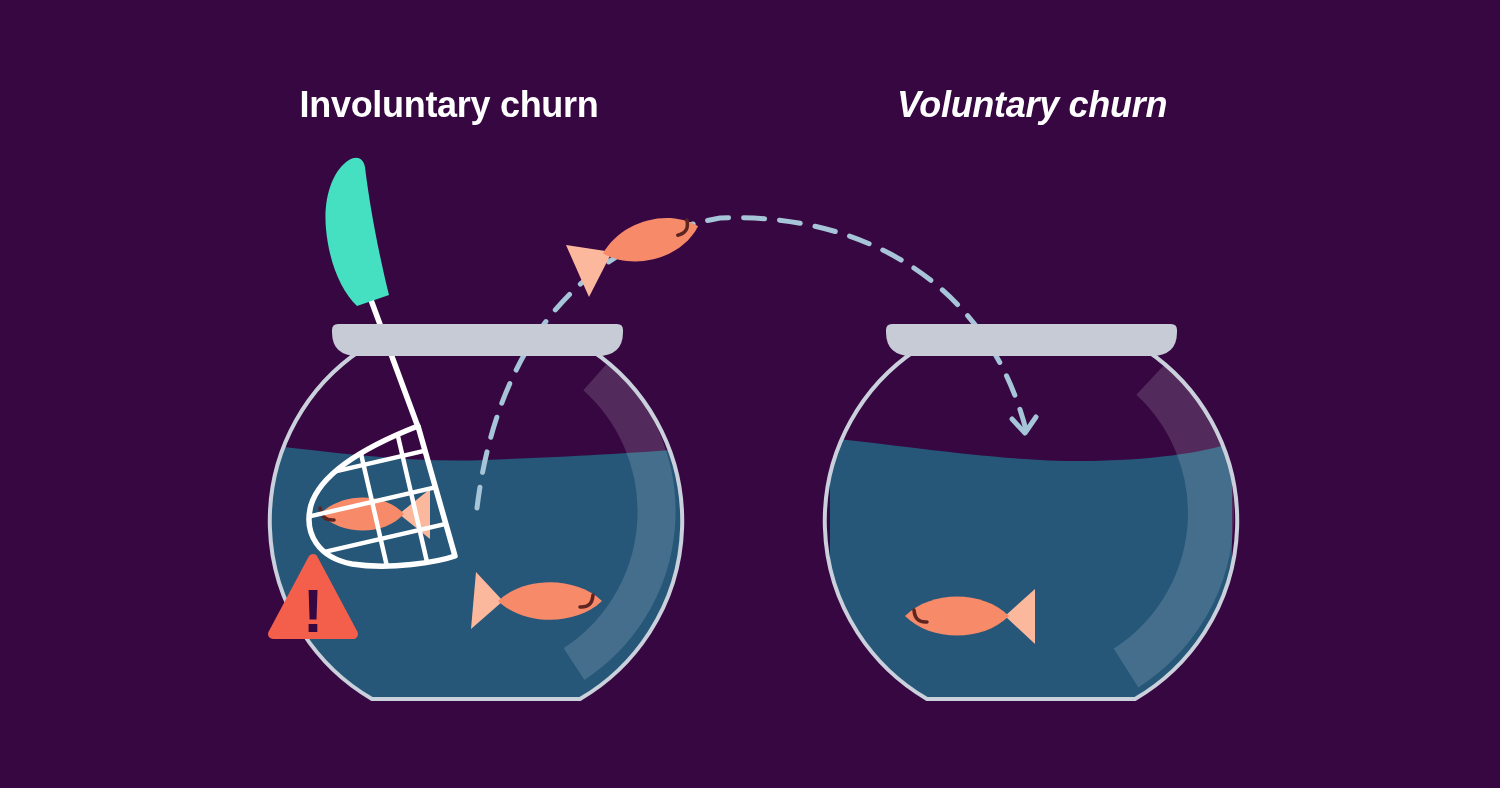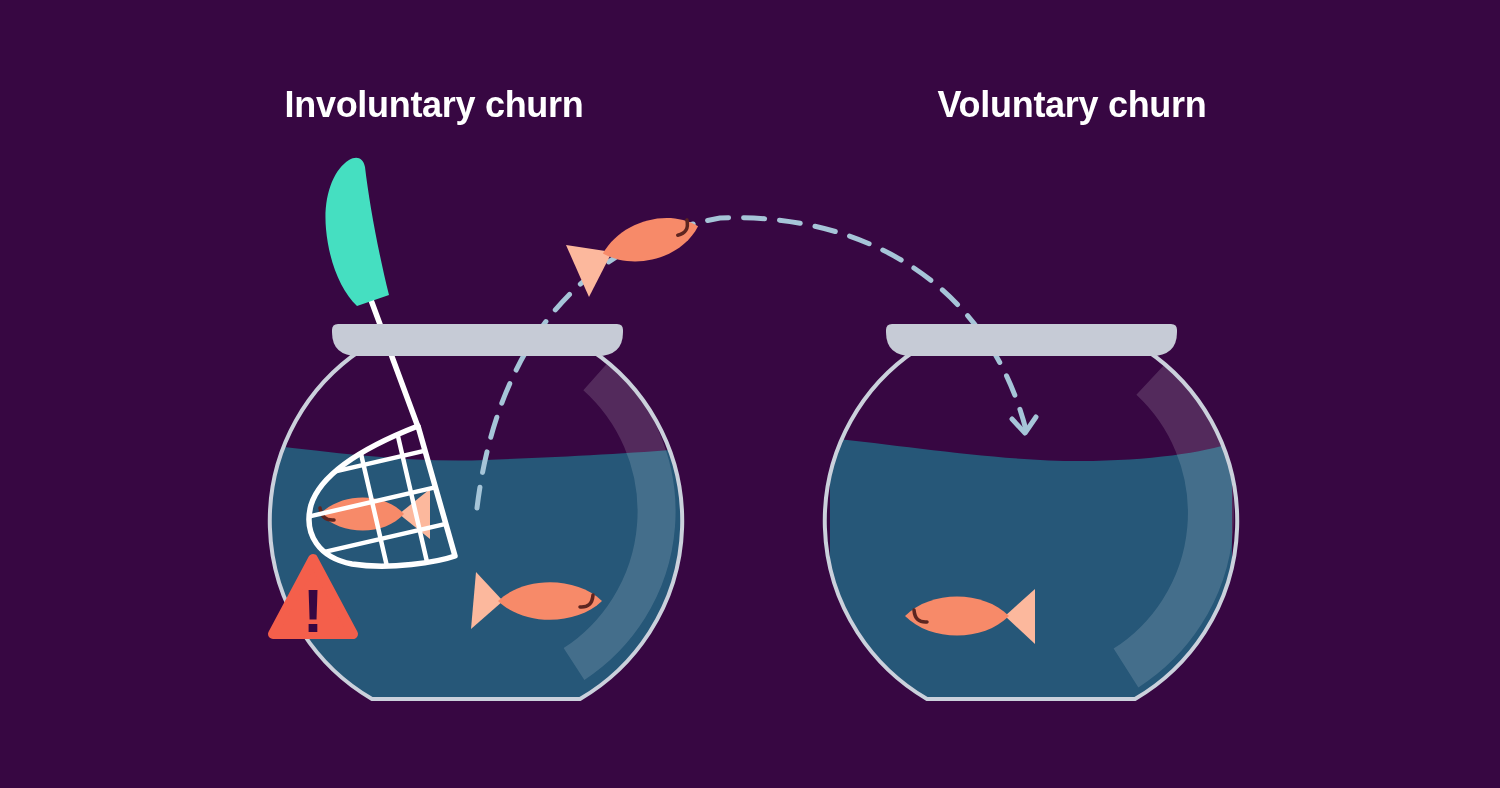--- a/index.html
+++ b/index.html
@@ -15,22 +15,22 @@
   .section-title {
     position: absolute;
     top: 84px;
     transform: translateX(-50%);
     color: var(--title-text, #ffffff);
     font-size: 36px;
     font-weight: bold;
     letter-spacing: -0.3px;
     white-space: nowrap;
   }
-  .section-title.left  { left: 434px; }
-  .section-title.right { left: 1072px; }
+  .section-title.left  { left: 449px; }
+  .section-title.right { left: 1032px; font-style: italic; }
 
   
   .water       { fill: var(--water, #265778); }
   .glass       { stroke: var(--glass-outline, #CBD1DC); stroke-width: 4; fill: none;
                  stroke-linejoin: round; stroke-linecap: round; }
   .rim         { fill: var(--rim, #C6CBD6); }
   .reflect     { stroke: var(--glass-reflection, #ffffff); opacity: 0.14; fill: none; }
   .fish-body   { fill: var(--fish-body, #F78A69); }
   .fish-fin    { fill: var(--fish-fin, #FCB89D); }
   .fish-mouth  { stroke: var(--fish-mouth, #5E2520); stroke-width: 3.5; fill: none; stroke-linecap: round; }

